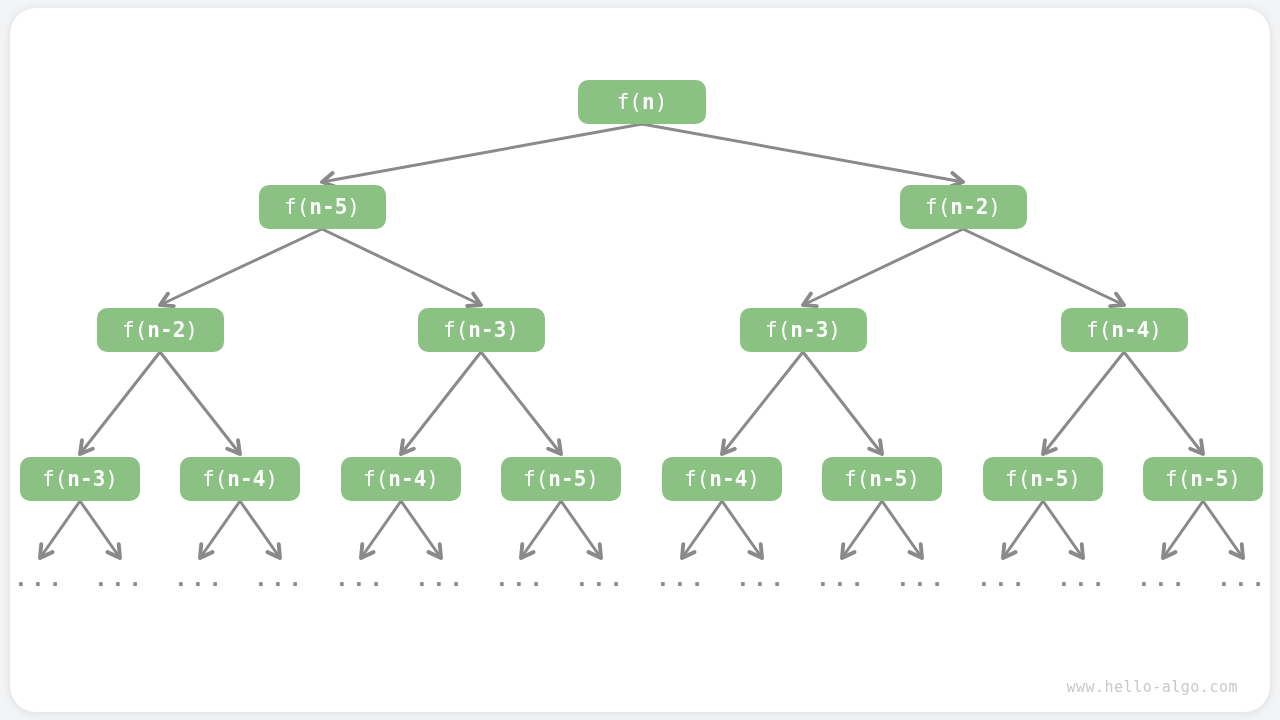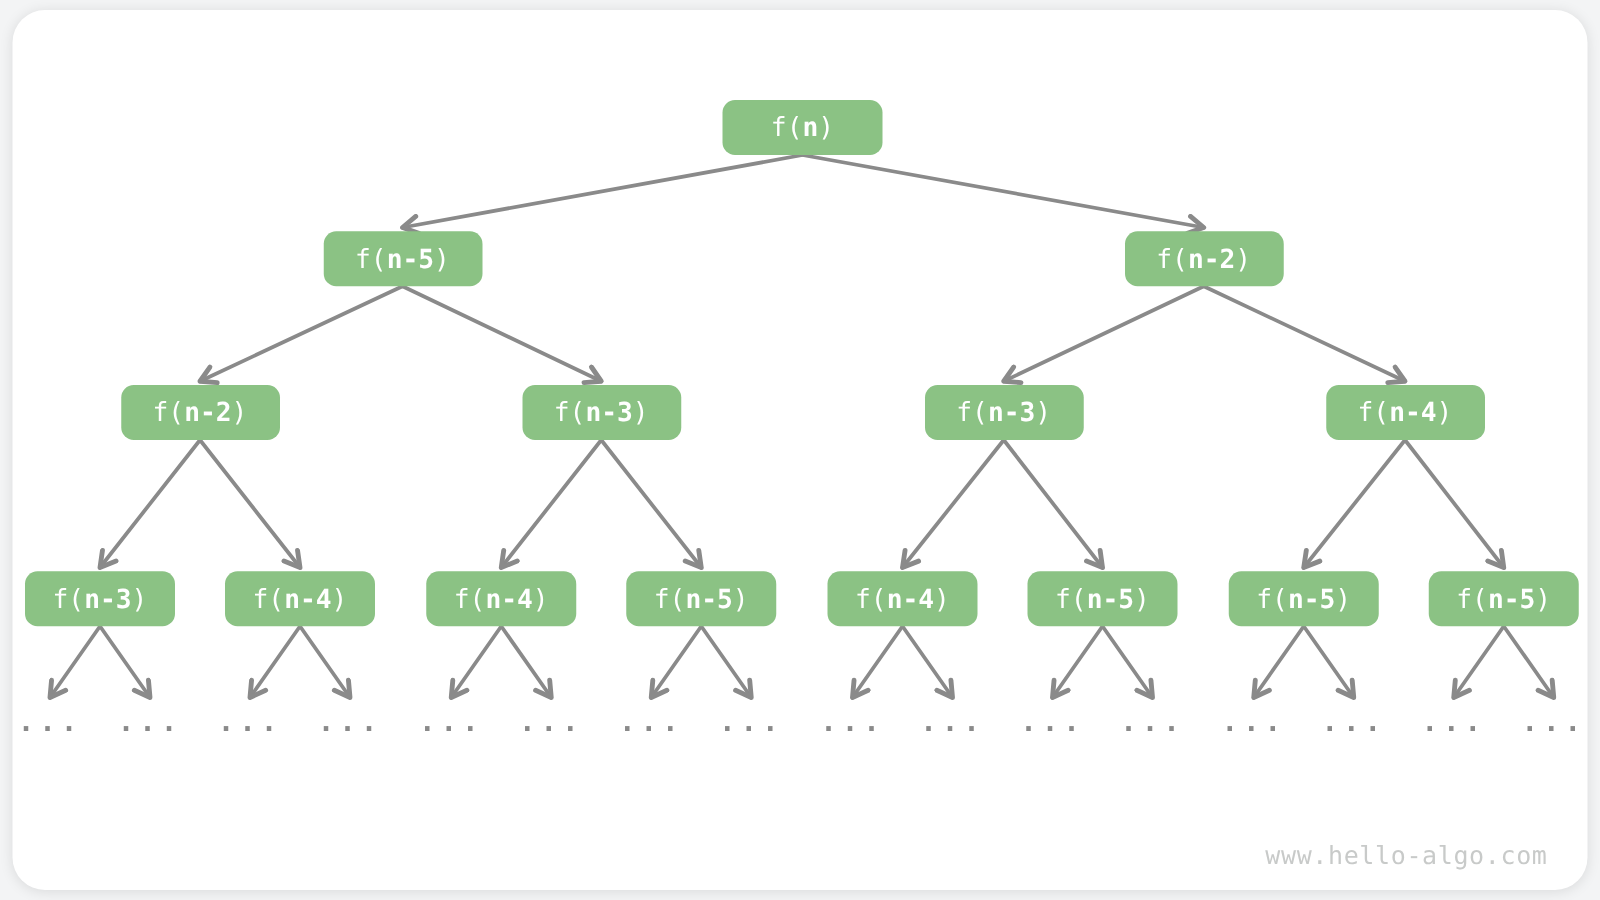--- a/index.html
+++ b/index.html
@@ -30,21 +30,21 @@
   .ellipsis{
     position:absolute;
     transform:translateX(-50%);
     color:var(--dots,#8a8a8a);
     font-size:22px;font-weight:700;line-height:1;letter-spacing:4px;
     white-space:pre;
   }
   .watermark{
     position:absolute;right:42px;bottom:24px;
     color:var(--watermark,#c8cac9);
-    font-size:20px;letter-spacing:0.5px;
+    font-size:15px;letter-spacing:0.5px;
   }
 </style>
 </head>
 <body>
 
 <div class="card"></div>
 
 <div class="diagram-layer">
   <svg class="edges-svg" id="edges-svg" width="1280" height="720" viewBox="0 0 1280 720">
     <defs>

